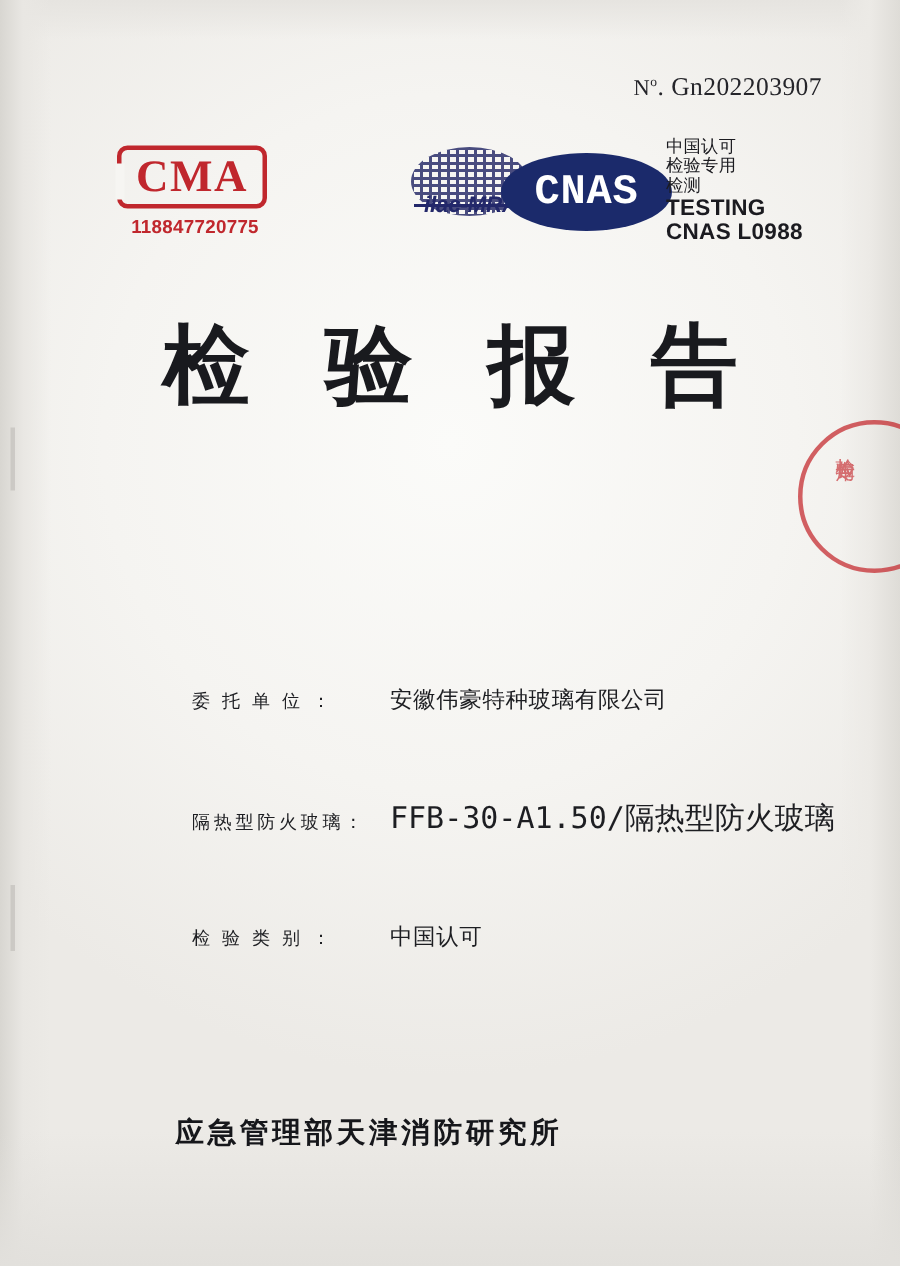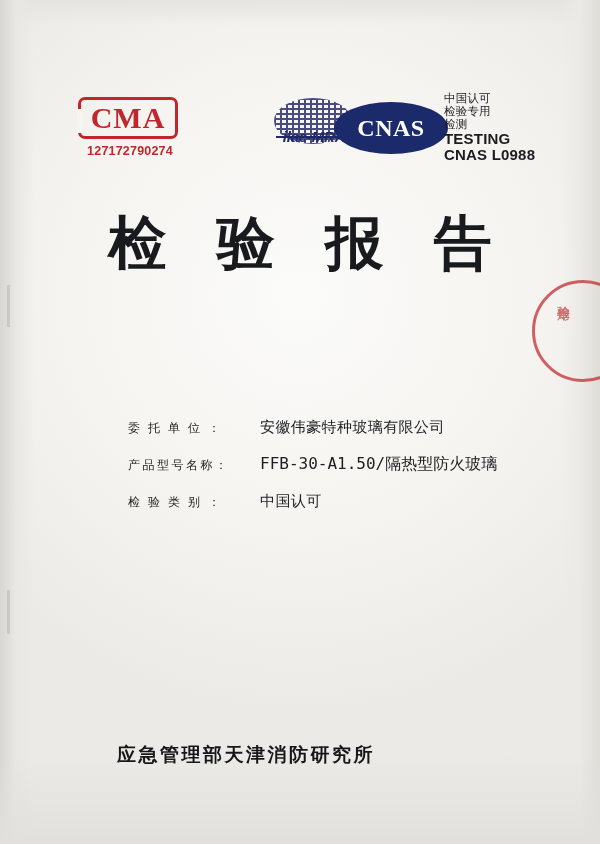--- a/index.html
+++ b/index.html
@@ -201,23 +201,23 @@
     background: #1b2a6b;
   }
   .cnas .oval-text {
     position: absolute;
     left: 0; top: 8px;
     width: 114px; height: 52px;
     display: flex;
     align-items: center;
     justify-content: center;
     color: #ffffff;
-    font-family: Liberation Serif, serif;
-    font-weight: bold;
-    font-size: 24px;
+    font-family: Liberation Mono, monospace;
+    font-weight: bold;
+    font-size: 28px;
     letter-spacing: .5px;
   }
   .cnas-side {
     position: absolute;
     left: 176px;
     top: 0px;
     width: 96px;
     line-height: 1.12;
     color: #1b1b20;
     font-family: "Liberation Sans", sans-serif;
@@ -295,24 +295,25 @@
     color: #1d1e22;
     letter-spacing: 2.5px;
     width: 132px;
     flex: 0 0 132px;
   }
   .info-value {
     font-family: "DejaVu Sans", sans-serif;
     font-size: 15px;
     color: #1d1e22;
     letter-spacing: .4px;
+    margin-top: 39px;
   }
   .info-value.mono {
     font-family: "DejaVu Sans Mono", monospace;
-    font-size: 16px;
+    font-size: 20px;
     letter-spacing: 0;
   }
 
   
   .footer {
     position: absolute;
     left: 0;
     top: 742px;
     width: 492px;
     text-align: center;
@@ -328,29 +329,33 @@
 
 <div class="page">
 
   <div class="paper-shade-top"></div>
   <div class="paper-shade-left"></div>
   <div class="paper-shade-right"></div>
   <div class="paper-shade-bottom"></div>
   <div class="edge-mark m1"></div>
   <div class="edge-mark m2"></div>
 
+  <div class="serial">
+    <span class="no">N<sup>o</sup></span><span>.</span>
+    <span>Gn202203907</span>
+  </div>
 
   <div class="logos">
 
     <div class="cma">
       <div class="cma-mark">
         <div class="notch"></div>
         <div class="letters">CMA</div>
       </div>
-      <div class="cma-code">127172790274</div>
+      <div class="cma-code">118847720775</div>
     </div>
 
     <div class="cnas-block">
       <div class="ilac">
         <div class="globe"></div>
         <div class="bar"></div>
         <div class="ilac-text">ilac-MRA</div>
       </div>
 
       <div class="cnas">
@@ -373,21 +378,21 @@
   <div class="seal">
     <div class="seal-text">检验专用</div>
   </div>
 
   <div class="info">
     <div class="info-row">
       <div class="info-label">委 托 单 位 ：</div>
       <div class="info-value">安徽伟豪特种玻璃有限公司</div>
     </div>
     <div class="info-row">
-      <div class="info-label">产品型号名称：</div>
+      <div class="info-label">隔热型防火玻璃：</div>
       <div class="info-value mono">FFB-30-A1.50/隔热型防火玻璃</div>
     </div>
     <div class="info-row">
       <div class="info-label">检 验 类 别 ：</div>
       <div class="info-value">中国认可</div>
     </div>
   </div>
 
   <div class="footer">应急管理部天津消防研究所</div>
 

